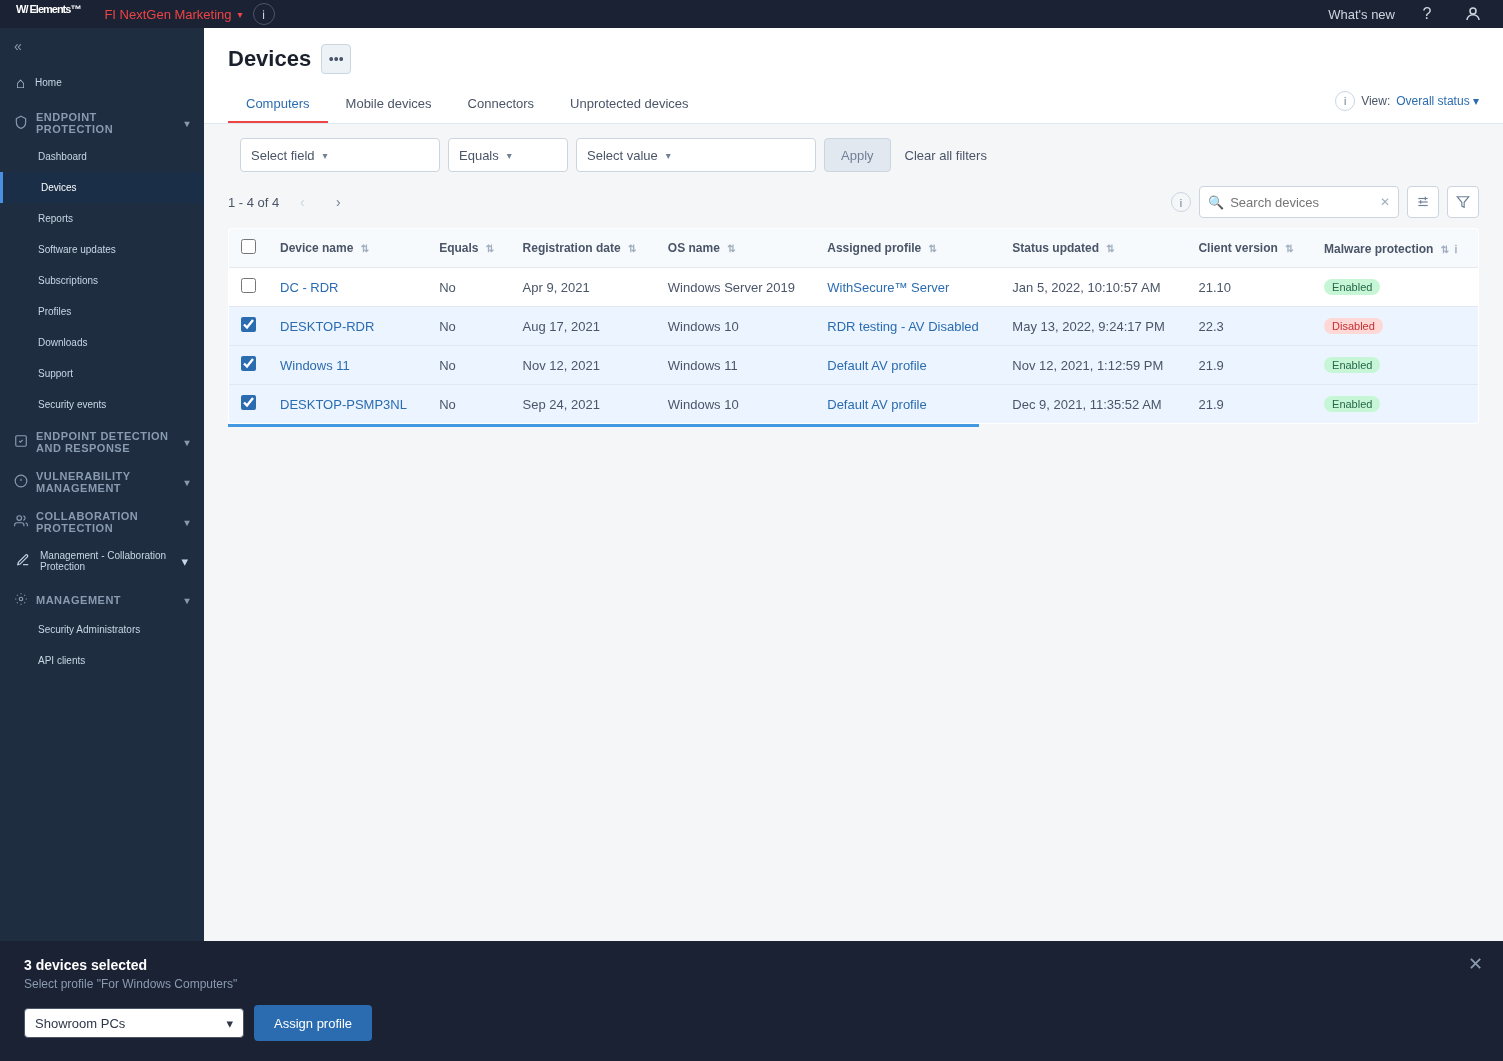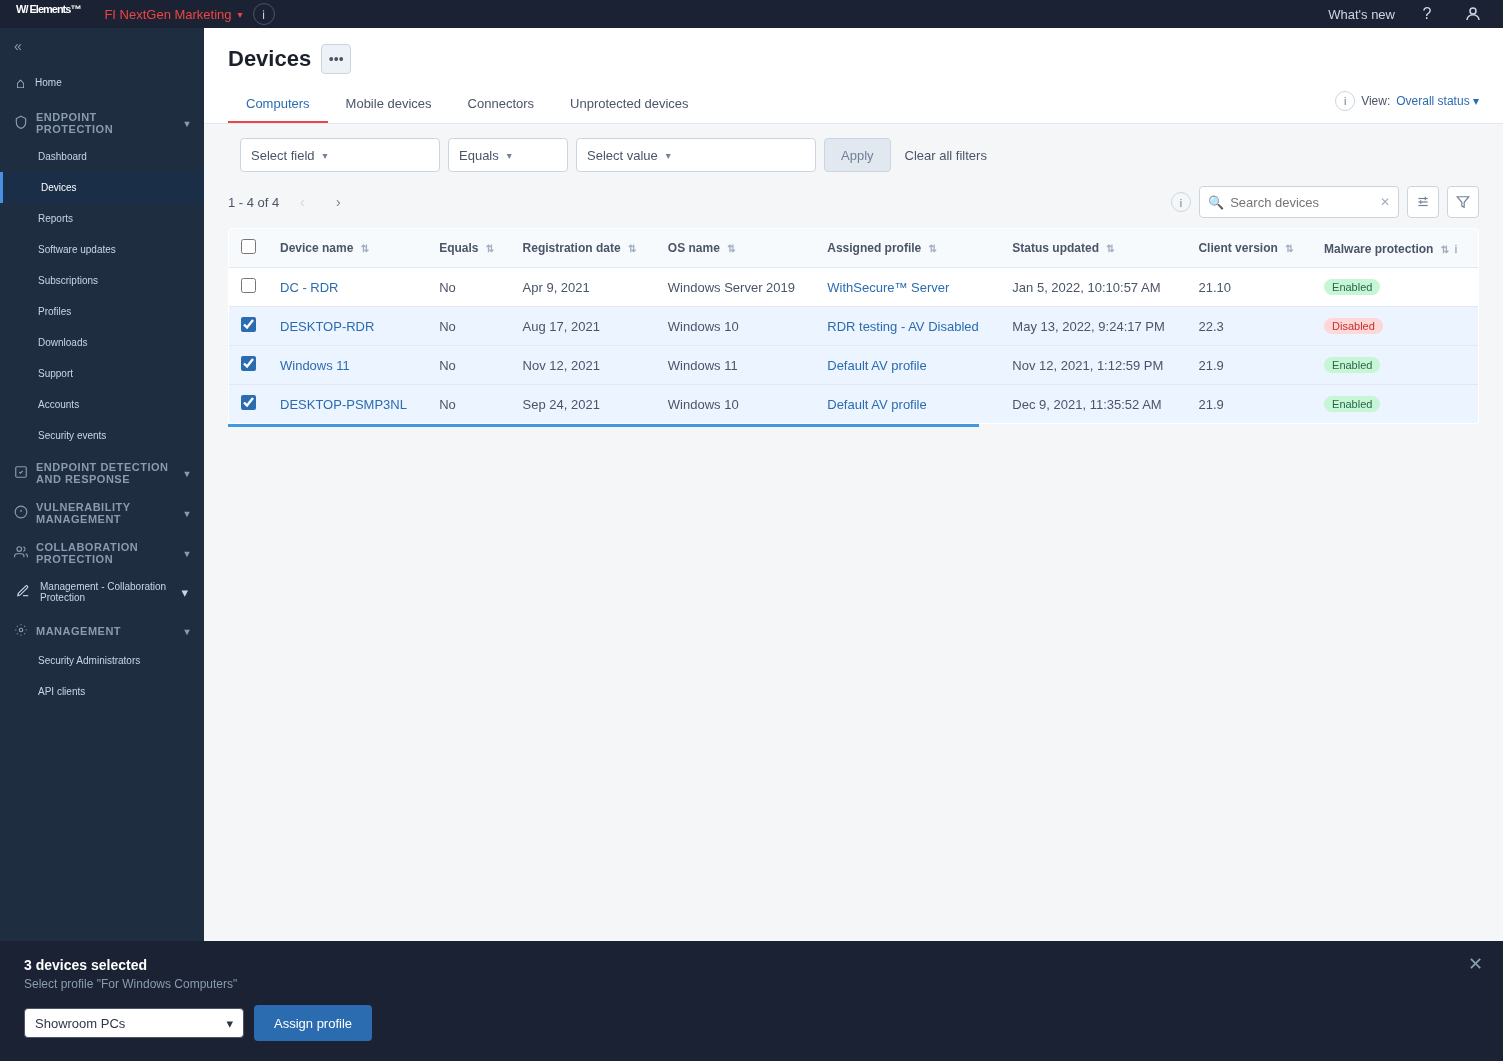--- a/index.html
+++ b/index.html
@@ -506,23 +506,20 @@
     </div>
 
     <div class="sidebar-item">
       <span class="item-label" style="padding-left:22px;">Downloads</span>
     </div>
 
     <div class="sidebar-item">
       <span class="item-label" style="padding-left:22px;">Support</span>
     </div>
 
-    <div class="sidebar-item">
-      <span class="item-label" style="padding-left:22px;">Accounts</span>
-    </div>
 
     <div class="sidebar-item">
       <span class="item-label" style="padding-left:22px;">Security events</span>
     </div>
 
     <div class="sidebar-section">
       <span>
         <svg width="14" height="14" viewBox="0 0 24 24" fill="none" stroke="currentColor" stroke-width="2">
             <rect x="3" y="3" width="18" height="18" rx="2"></rect>
             <path d="M9 12l2 2 4-4"></path>

